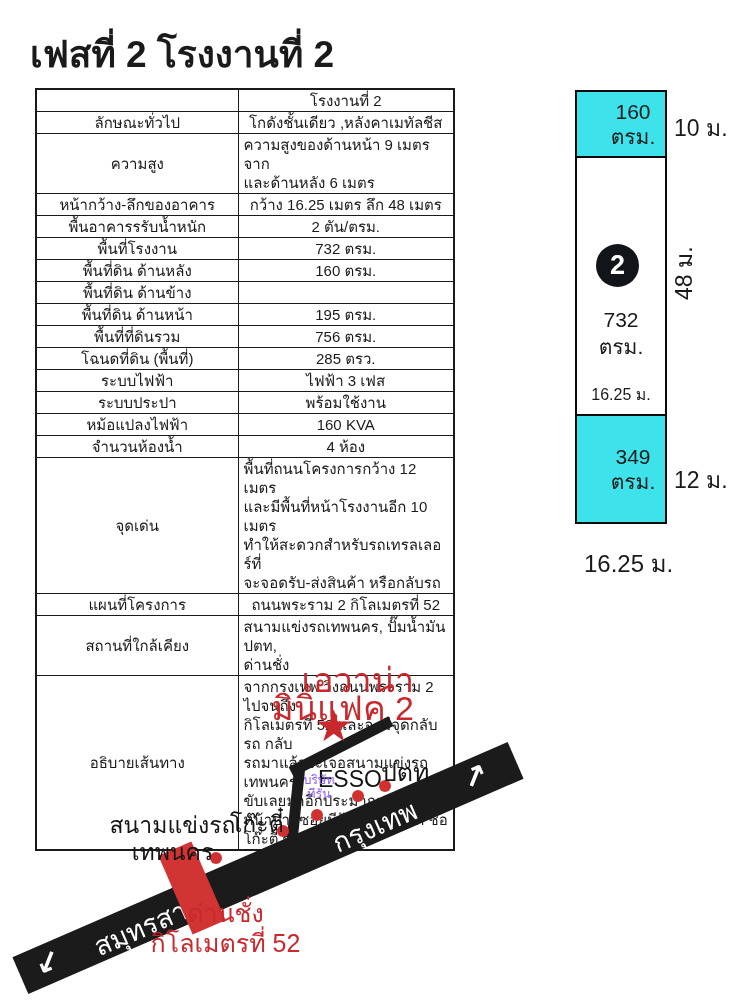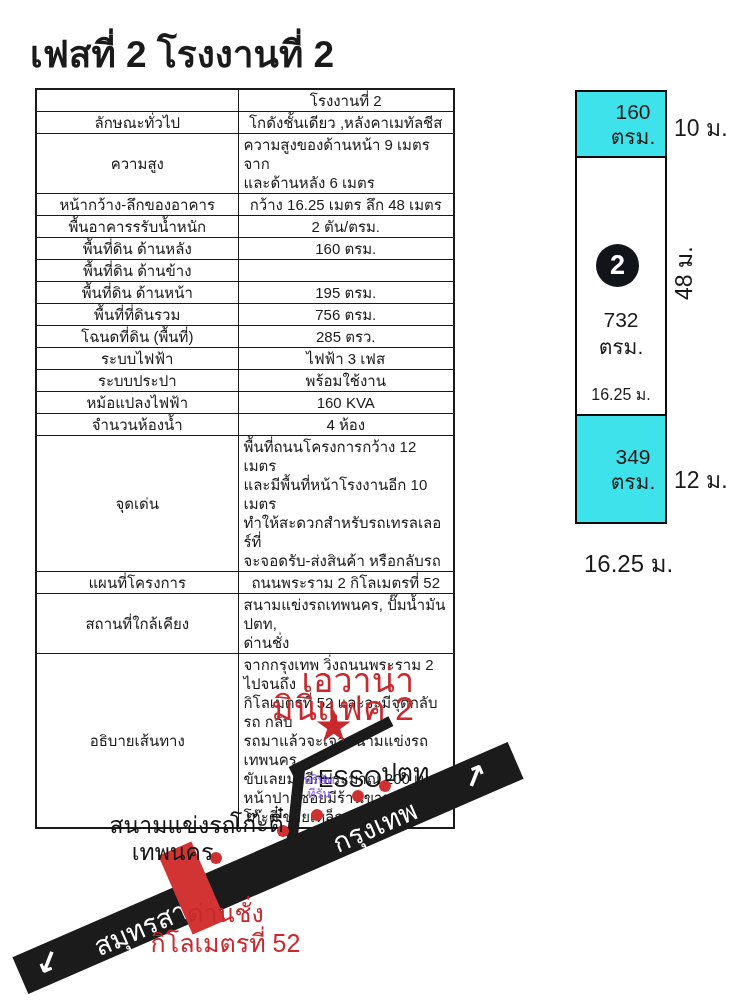--- a/index.html
+++ b/index.html
@@ -123,20 +123,24 @@
       </tr>
     <tr>
         <td class="lbl">หน้ากว้าง-ลึกของอาคาร</td>
         <td class="val">กว้าง 16.25 เมตร ลึก 48 เมตร</td>
       </tr>
     <tr>
         <td class="lbl">พื้นอาคารรรับน้ำหนัก</td>
         <td class="val">2 ตัน/ตรม.</td>
       </tr>
     <tr>
+        <td class="lbl">พื้นที่โรงงาน</td>
+        <td class="val">732 ตรม.</td>
+      </tr>
+    <tr>
         <td class="lbl">พื้นที่ดิน ด้านหลัง</td>
         <td class="val">160 ตรม.</td>
       </tr>
     <tr>
         <td class="lbl">พื้นที่ดิน ด้านข้าง</td>
         <td class="val"></td>
       </tr>
     <tr>
         <td class="lbl">พื้นที่ดิน ด้านหน้า</td>
         <td class="val">195 ตรม.</td>

